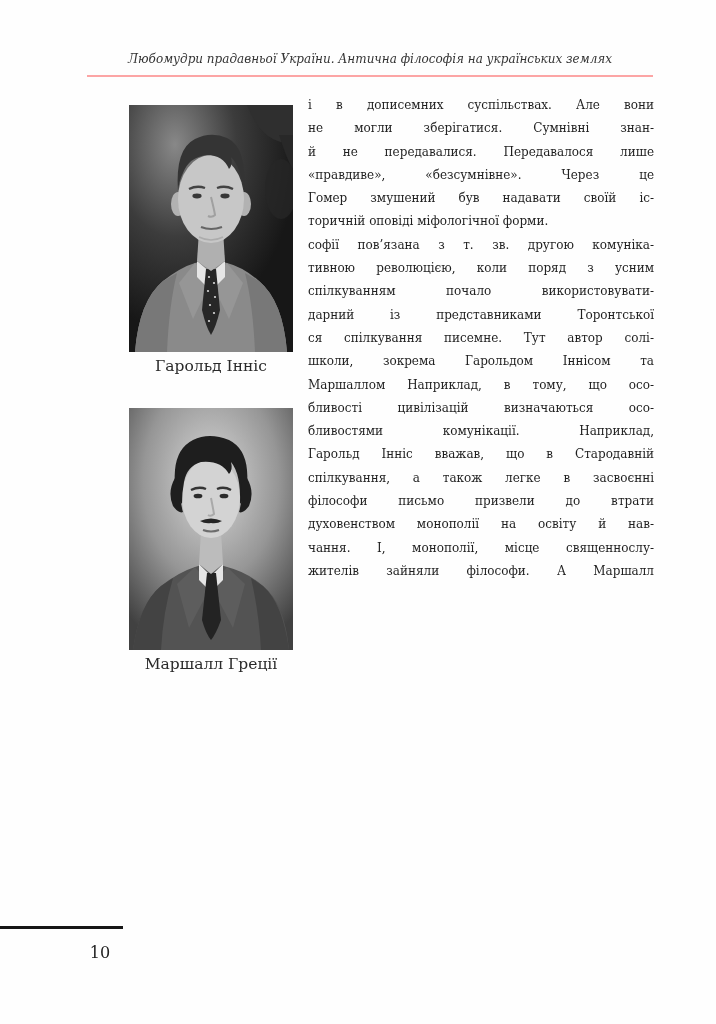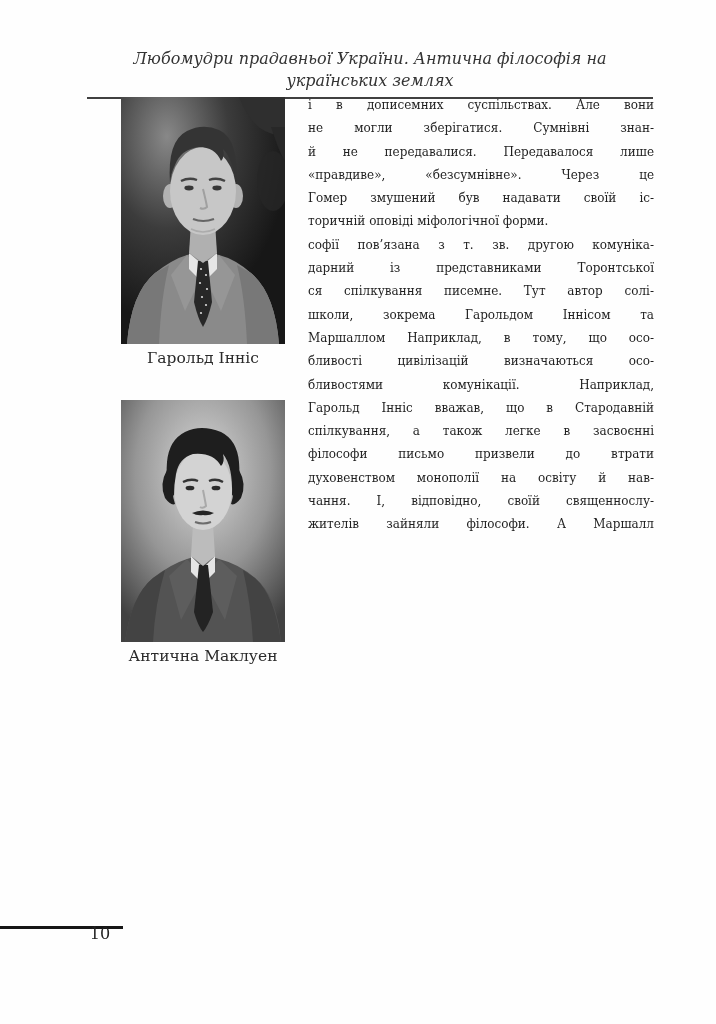--- a/index.html
+++ b/index.html
@@ -10,36 +10,36 @@
     background:#fefefe;
     font-family:"DejaVu Serif","Liberation Serif",serif;
     color:#1f1f1f;
     overflow:hidden;
   }
   
   .running-header{
     position:absolute;top:48px;left:87px;width:566px;
     text-align:center;
     font-style:italic;
-    font-size:16px;line-height:22px;
+    font-size:12px;line-height:22px;
     color:#333;
     padding-bottom:5px;
-    border-bottom:2px solid #404040;
+    border-bottom:2px solid #fca5a5;
   }
   
   .content{
     position:absolute;top:94px;left:95px;width:559px;
   }
   .row{display:flex;}
   .figures-col{
     flex:none;width:213px;box-sizing:border-box;
     padding-left:26px;padding-top:3px;
   }
   .text-col{flex:none;width:346px;}
-  figure{margin:0;width:164px;}
+  figure{margin:8px;width:164px;}
   .figure-2{margin-top:31px;}
   .portrait{display:block;width:164px;filter:grayscale(1);}
   figcaption{
     margin-top:4px;
     text-align:center;
     font-size:15.5px;line-height:21px;
     color:#2a2a2a;
   }
   
   .line{
@@ -50,21 +50,21 @@
     white-space:normal;
   }
   .line.indent{text-indent:24px;}
   .line.para-end{text-align-last:left;}
   
   .footer-bar{
     position:absolute;top:926px;left:0;
     width:123px;height:3px;background:#161616;
   }
   .page-number{
-    position:absolute;top:924px;left:78px;width:44px;
+    position:absolute;top:943px;left:78px;width:44px;
     text-align:center;font-size:16px;color:#222;
   }
 </style>
 </head>
 <body>
 
 <div class="page">
 
   <div class="running-header">Любомудри прадавньої України. Антична філософія на українських землях</div>
 
@@ -141,44 +141,46 @@
             <path d="M46 70 Q38 84 44 98 Q50 106 54 104 Q50 92 52 76 Z" fill="#221d18"></path>
             <path d="M118 70 Q126 84 120 98 Q114 106 110 104 Q114 92 112 76 Z" fill="#221d18"></path>
             <path d="M62 82 Q70 78 77 81" stroke="#3a332b" stroke-width="2.4" fill="none"></path>
             <path d="M88 81 Q95 78 102 82" stroke="#3a332b" stroke-width="2.4" fill="none"></path>
             <ellipse cx="69" cy="88" rx="4.4" ry="2.3" fill="#2f2a24"></ellipse>
             <ellipse cx="95" cy="88" rx="4.4" ry="2.3" fill="#2f2a24"></ellipse>
             <path d="M82 90 Q84 100 85 106 Q82 109 79 107" stroke="#b1a899" stroke-width="2" fill="none"></path>
             <path d="M71 113 Q82 108 93 113 Q88 116 82 115 Q76 116 71 113 Z" fill="#2a241e"></path>
             <path d="M74 122 Q82 125 90 122" stroke="#756b5c" stroke-width="2" fill="none"></path>
           </svg>
-          <figcaption>Антична Маклуен</figcaption>
+          <figcaption>Маршалл Греції</figcaption>
         </figure>
 
       </div>
 
       <div class="text-col" id="column-text">
           <div class="line">і в дописемних суспільствах. Але вони</div>
           <div class="line">не могли зберігатися. Сумнівні знан-</div>
           <div class="line">й не передавалися. Передавалося лише</div>
           <div class="line">«правдиве», «безсумнівне». Через це</div>
           <div class="line">Гомер змушений був надавати своїй іс-</div>
           <div class="line para-end">торичній оповіді міфологічної форми.</div>
           <div class="line">софії пов’язана з т. зв. другою комуніка-</div>
+          <div class="line">тивною революцією, коли поряд з усним</div>
+          <div class="line">спілкуванням почало використовувати-</div>
           <div class="line">дарний із представниками Торонтської</div>
           <div class="line">ся спілкування писемне. Тут автор солі-</div>
           <div class="line">школи, зокрема Гарольдом Іннісом та</div>
           <div class="line">Маршаллом Наприклад, в тому, що осо-</div>
           <div class="line">бливості цивілізацій визначаються осо-</div>
           <div class="line">бливостями комунікації. Наприклад,</div>
           <div class="line">Гарольд Інніс вважав, що в Стародавній</div>
           <div class="line">спілкування, а також легке в засвоєнні</div>
           <div class="line">філософи письмо призвели до втрати</div>
           <div class="line">духовенством монополії на освіту й нав-</div>
-          <div class="line">чання. І, відповідно, своїй священнослу-</div>
+          <div class="line">чання. І, монополії, місце священнослу-</div>
           <div class="line">жителів зайняли філософи. А Маршалл</div>
         </div>
     </div>
 
   </div>
 
   <div class="footer-bar"></div>
   <div class="page-number">10</div>
 
 </div>

